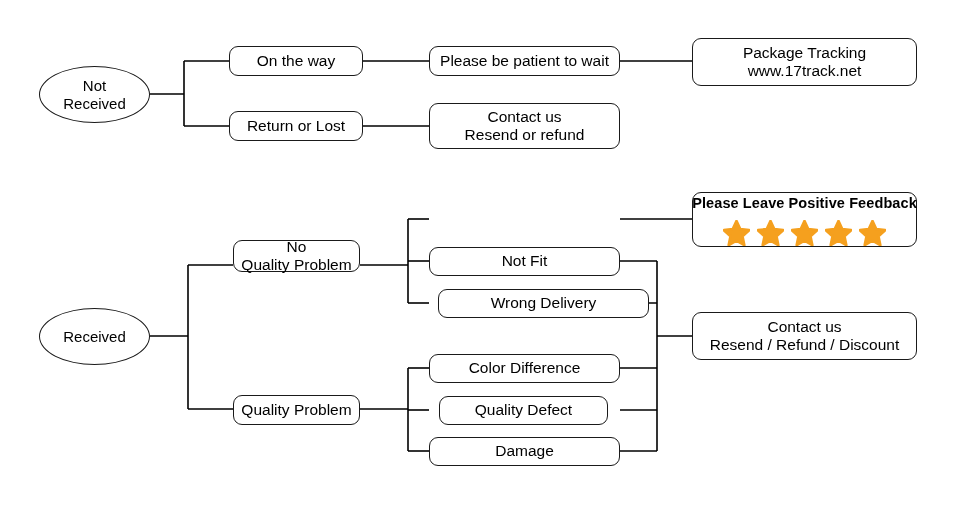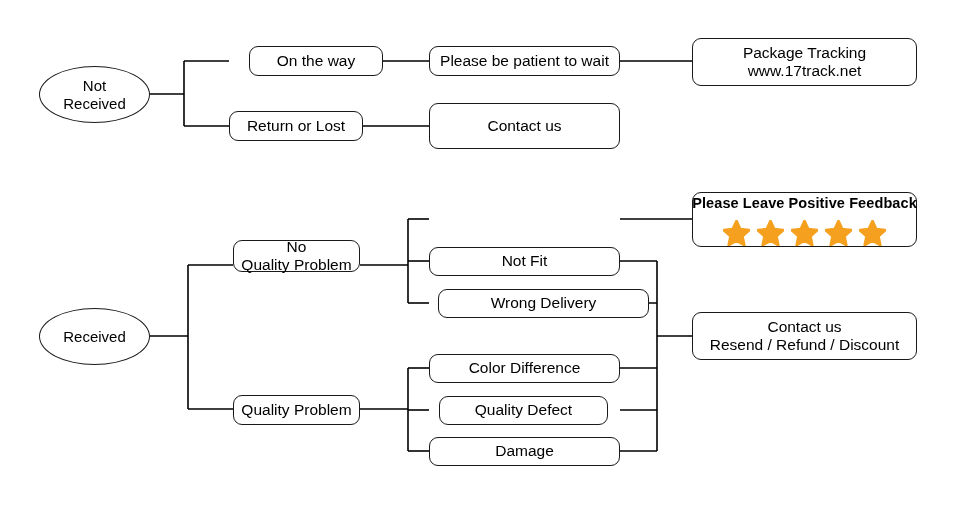--- a/index.html
+++ b/index.html
@@ -118,35 +118,36 @@
     <line x1="657" y1="336" x2="692" y2="336"></line>
   </svg>
 
   <div class="node ellipse" style="left:39px; top:66px; width:111px; height:57px;">
     <span class="lines">
       <span>Not</span>
       <span>Received</span>
     </span>
   </div>
 
-  <div class="node rbox" style="left:229px; top:46px; width:134px; height:30px;margin-left:20px;">
+  <div class="node rbox" style="left:229px; top:46px; width:134px; height:30px;">
     <span>On the way</span>
   </div>
 
   <div class="node rbox" style="left:229px; top:111px; width:134px; height:30px;">
     <span>Return or Lost</span>
   </div>
 
   <div class="node rbox" style="left:429px; top:46px; width:191px; height:30px;">
     <span>Please be patient to wait</span>
   </div>
 
   <div class="node rbox" style="left:429px; top:103px; width:191px; height:46px;">
     <span class="lines">
       <span>Contact us</span>
+      <span>Resend or refund</span>
     </span>
   </div>
 
   <div class="node rbox" style="left:692px; top:38px; width:225px; height:48px;">
     <span class="lines">
       <span>Package Tracking</span>
       <span>www.17track.net</span>
     </span>
   </div>
 

